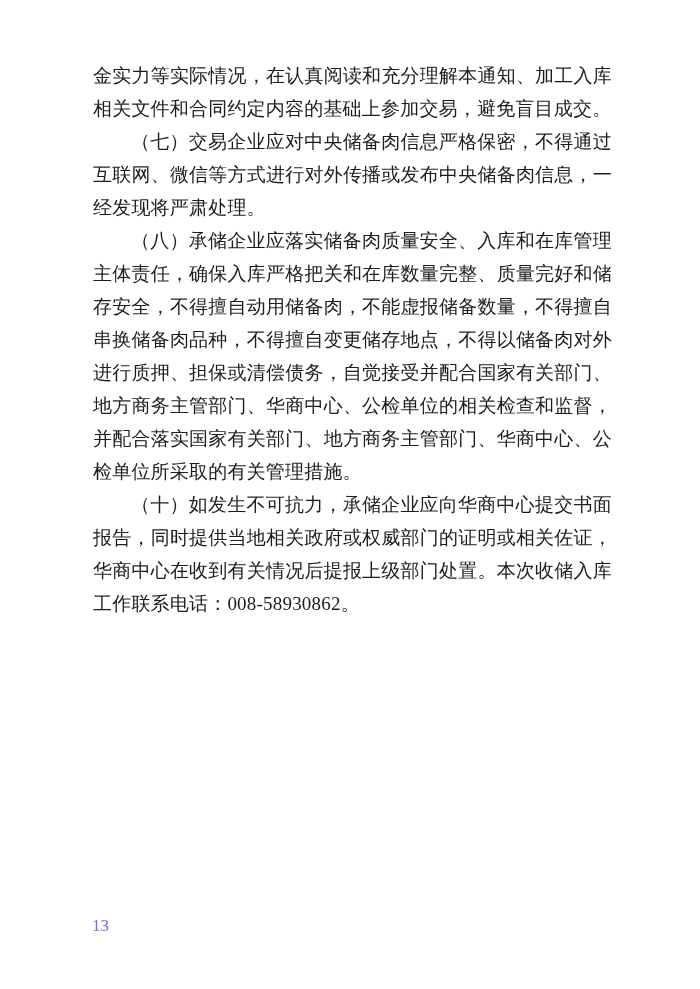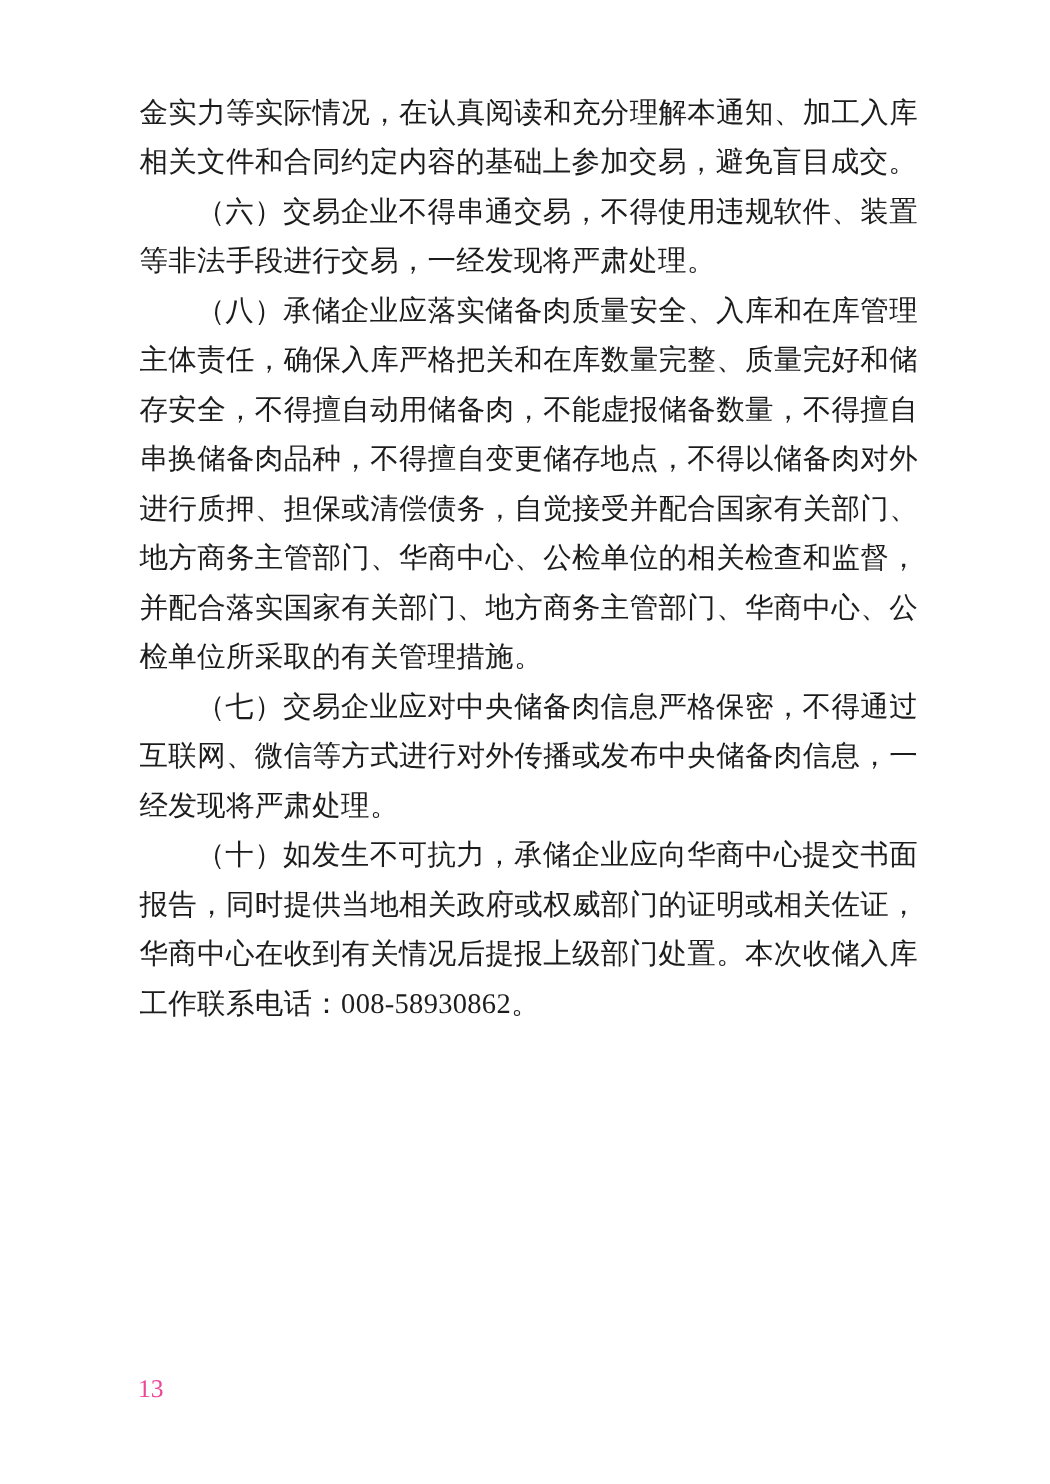--- a/index.html
+++ b/index.html
@@ -34,29 +34,28 @@
   }
   .para.no-indent {
     text-indent: 0;
   }
   .page-number {
     position: absolute;
     left: 92px;
     top: 915px;
     font-size: 17px;
     line-height: 22px;
-    color: #ec4899;
+    color: #8b5cf6;
     text-align: right;
   }
 </style>
 </head>
 <body>
 
 <div class="page">
   <div class="content">
     <p class="para no-indent">金实力等实际情况，在认真阅读和充分理解本通知、加工入库相关文件和合同约定内容的基础上参加交易，避免盲目成交。</p>
-    <p class="para">（六）交易企业不得串通交易，不得使用违规软件、装置等非法手段进行交易，一经发现将严肃处理。</p>
+    <p class="para">（七）交易企业应对中央储备肉信息严格保密，不得通过互联网、微信等方式进行对外传播或发布中央储备肉信息，一经发现将严肃处理。</p>
     <p class="para">（八）承储企业应落实储备肉质量安全、入库和在库管理主体责任，确保入库严格把关和在库数量完整、质量完好和储存安全，不得擅自动用储备肉，不能虚报储备数量，不得擅自串换储备肉品种，不得擅自变更储存地点，不得以储备肉对外进行质押、担保或清偿债务，自觉接受并配合国家有关部门、地方商务主管部门、华商中心、公检单位的相关检查和监督，并配合落实国家有关部门、地方商务主管部门、华商中心、公检单位所采取的有关管理措施。</p>
-    <p class="para">（七）交易企业应对中央储备肉信息严格保密，不得通过互联网、微信等方式进行对外传播或发布中央储备肉信息，一经发现将严肃处理。</p>
     <p class="para">（十）如发生不可抗力，承储企业应向华商中心提交书面报告，同时提供当地相关政府或权威部门的证明或相关佐证，华商中心在收到有关情况后提报上级部门处置。本次收储入库工作联系电话：008-58930862。</p>
   </div>
   <div class="page-number">13</div>
 </div>
 
 </body></html>

